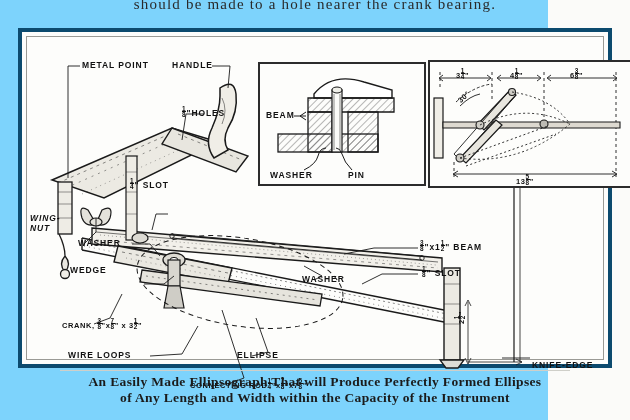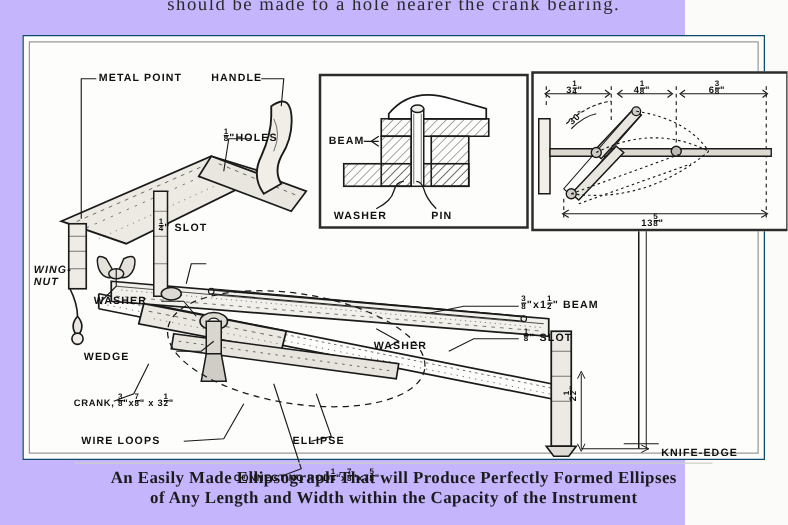--- a/index.html
+++ b/index.html
@@ -1,27 +1,27 @@
 <!DOCTYPE html>
 <html><head>
 <meta charset="utf-8">
 <style>
   html,body{margin:0;padding:0;background:#fbfbf9;}
   body{width:630px;height:420px;overflow:hidden;
        font-family:"Liberation Serif",serif;color:#1a1a1a;}
-  #page{position:relative;width:548px;height:420px;background:#c4b5fd;}
+  #page{position:relative;width:548px;height:420px;background:#7dd3fc;}
 
   
   .toptext{position:absolute;left:0;top:-4px;width:630px;height:18px;
      overflow:hidden;font-family:"Liberation Serif",serif;font-size:15px;
      letter-spacing:1.2px;color:#2a2a2a;white-space:nowrap;text-align:center;}
 
   
   .frame{position:absolute;left:18px;top:28px;width:594px;height:340px;
-     border:1px solid #0c4a6e;background:#fdfdfb;box-sizing:border-box;}
+     border:4px solid #0c4a6e;background:#fdfdfb;box-sizing:border-box;}
   .frame-inner{position:absolute;left:4px;top:4px;right:4px;bottom:4px;
      border:1px solid #9a9a95;box-sizing:border-box;}
 
   
   .inset{position:absolute;border:2px solid #2c2c2c;background:#fdfdfb;
      box-sizing:border-box;}
   #inset-pin{left:236px;top:30px;width:168px;height:124px;}
   #inset-geo{left:406px;top:28px;width:206px;height:128px;}
 
   
@@ -202,21 +202,21 @@
 
     <div class="lbl two" style="left:8px;top:182px;font-style:italic;">
       <span>WING-</span><br>
       <span>NUT</span>
     </div>
 
     <div class="lbl" style="left:56px;top:206px;">WASHER</div>
 
     <div class="lbl" style="left:280px;top:242px;">WASHER</div>
 
-    <div class="lbl" style="left:48px;top:251px;">WEDGE</div>
+    <div class="lbl" style="left:48px;top:233px;">WEDGE</div>
 
     <div class="lbl sm" style="left:4px;top:286px;padding-left:36px;">
       <span>CRANK,</span>
       <span class="frac">
         <i>3</i>
         <i class="d">8</i>
       </span><span>"</span><span>x</span><span class="frac">
         <i>7</i>
         <i class="d">8</i>
       </span><span>"</span>

